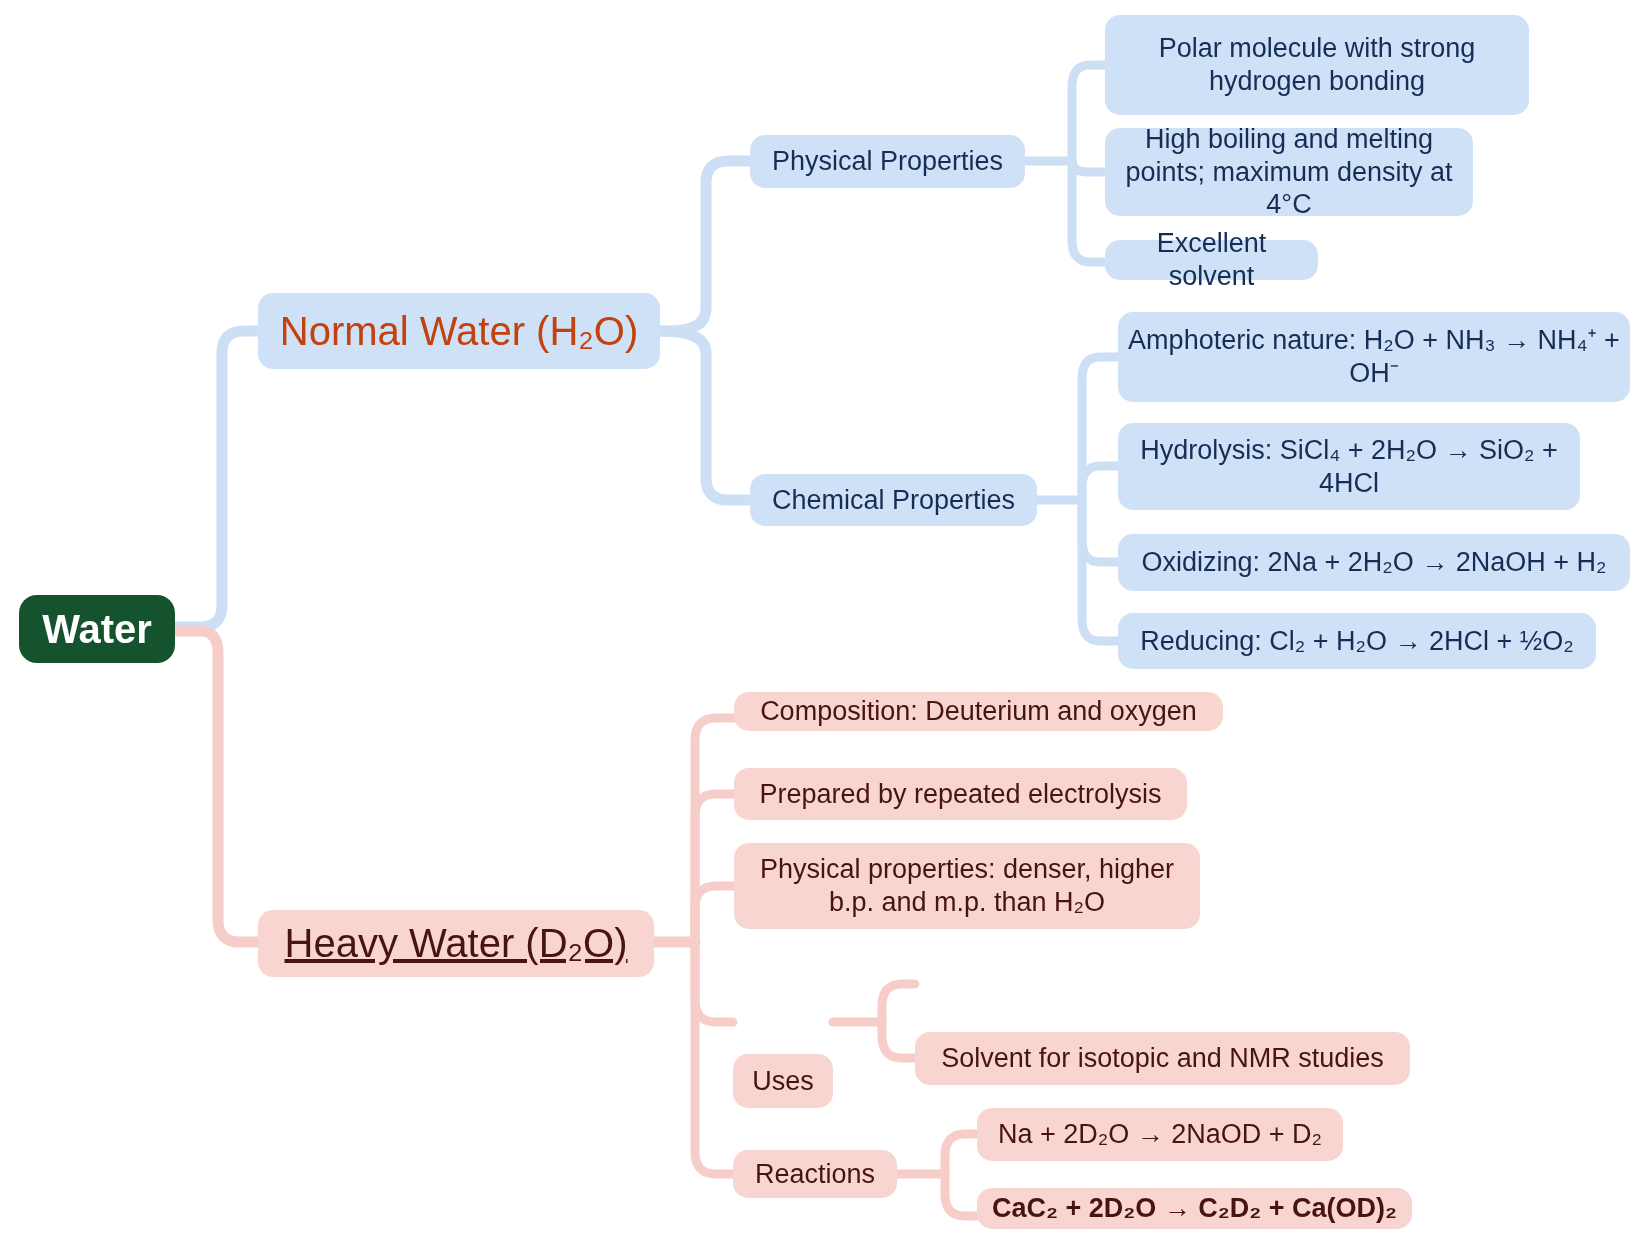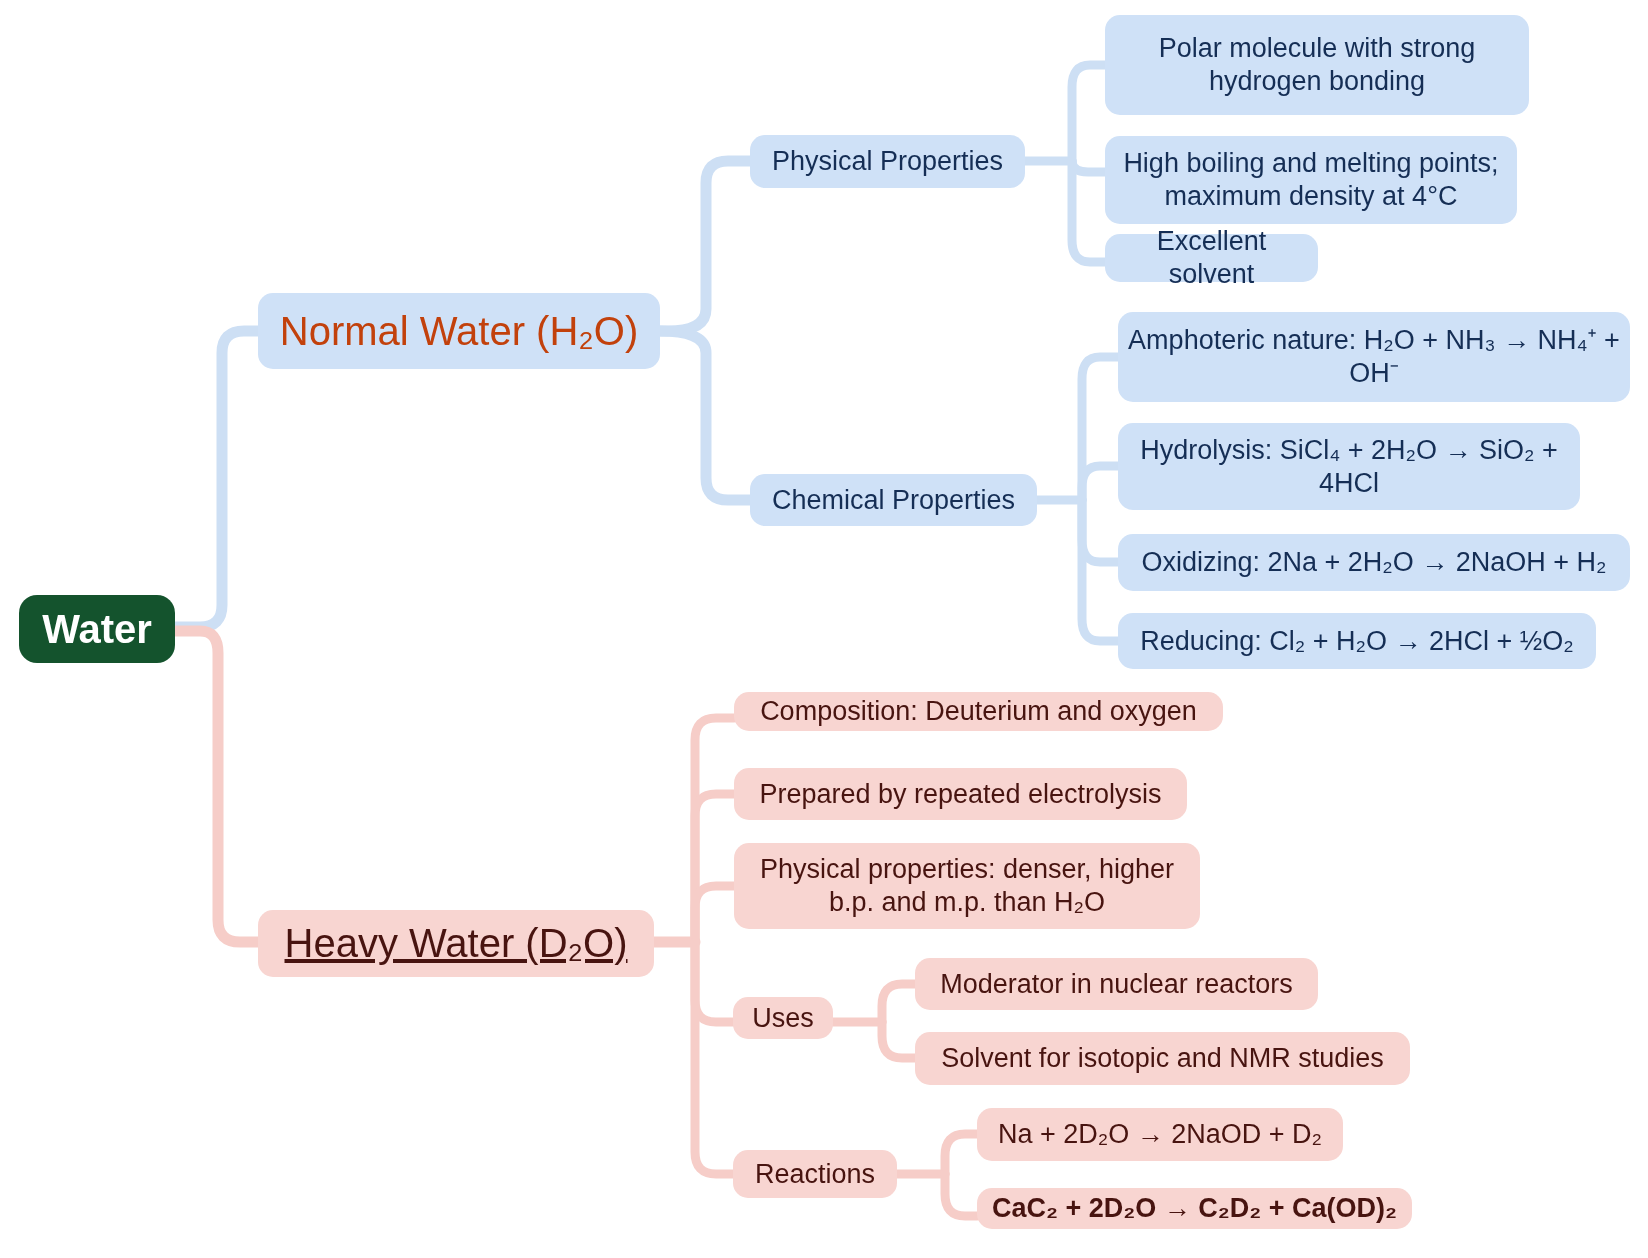--- a/index.html
+++ b/index.html
@@ -13,30 +13,30 @@
   .lvl1-pink{background:#f8d5d1;color:#481410;font-size:40px;text-decoration:underline;}
   .blue{background:#cfe1f7;color:#152e55;font-size:27px;}
   .pink{background:#f8d5d1;color:#481410;font-size:27px;}
 
   .n-root{left:19px;top:595px;width:156px;height:68px;}
   .n-normal{left:258px;top:293px;width:402px;height:76px;}
   .n-heavy{left:258px;top:910px;width:396px;height:67px;}
   .n-phys{left:750px;top:135px;width:275px;height:53px;}
   .n-chem{left:750px;top:474px;width:287px;height:52px;}
   .n-polar{left:1105px;top:15px;width:424px;height:100px;}
-  .n-boil{left:1105px;top:136px;width:412px;height:88px;}
-  .n-solventx{left:1105px;top:234px;width:213px;height:48px;}
+  .n-boil{left:1105px;top:128px;width:368px;height:88px;}
+  .n-solventx{left:1105px;top:240px;width:213px;height:40px;}
   .n-ampho{left:1118px;top:312px;width:512px;height:90px;}
   .n-hydro{left:1118px;top:423px;width:462px;height:87px;}
   .n-oxid{left:1118px;top:534px;width:512px;height:57px;}
   .n-redu{left:1118px;top:613px;width:478px;height:56px;}
   .n-comp{left:734px;top:692px;width:489px;height:39px;}
   .n-prep{left:734px;top:768px;width:453px;height:52px;}
   .n-hwphys{left:734px;top:843px;width:466px;height:86px;}
-  .n-uses{left:733px;top:997px;width:100px;height:42px;}
+  .n-uses{left:733px;top:1054px;width:100px;height:54px;}
   .n-moder{left:915px;top:958px;width:403px;height:52px;}
   .n-solv{left:915px;top:1032px;width:495px;height:53px;}
   .n-react{left:733px;top:1150px;width:164px;height:48px;}
   .n-na{left:977px;top:1108px;width:366px;height:53px;}
   .n-cac{left:977px;top:1188px;width:435px;height:41px;font-weight:bold;}
 </style>
 </head>
 <body>
 
 <div class="canvas">
@@ -84,19 +84,18 @@
   <div class="node blue n-ampho">Amphoteric nature: H₂O + NH₃ → NH₄⁺ + OH⁻</div>
   <div class="node blue n-hydro">Hydrolysis: SiCl₄ + 2H₂O → SiO₂ + 4HCl</div>
   <div class="node blue n-oxid">Oxidizing: 2Na + 2H₂O → 2NaOH + H₂</div>
   <div class="node blue n-redu">Reducing: Cl₂ + H₂O → 2HCl + ½O₂</div>
 
   <div class="node lvl1-pink n-heavy">Heavy Water (D₂O)</div>
   <div class="node pink n-comp">Composition: Deuterium and oxygen</div>
   <div class="node pink n-prep">Prepared by repeated electrolysis</div>
   <div class="node pink n-hwphys">Physical properties: denser, higher b.p. and m.p. than H₂O</div>
   <div class="node pink n-uses">Uses</div>
-  <div class="node pink n-moder">Moderator in nuclear reactors</div>
   <div class="node pink n-solv">Solvent for isotopic and NMR studies</div>
   <div class="node pink n-react">Reactions</div>
   <div class="node pink n-na">Na + 2D₂O → 2NaOD + D₂</div>
   <div class="node pink n-cac">CaC₂ + 2D₂O → C₂D₂ + Ca(OD)₂</div>
 
 </div>
 
 </body></html>

